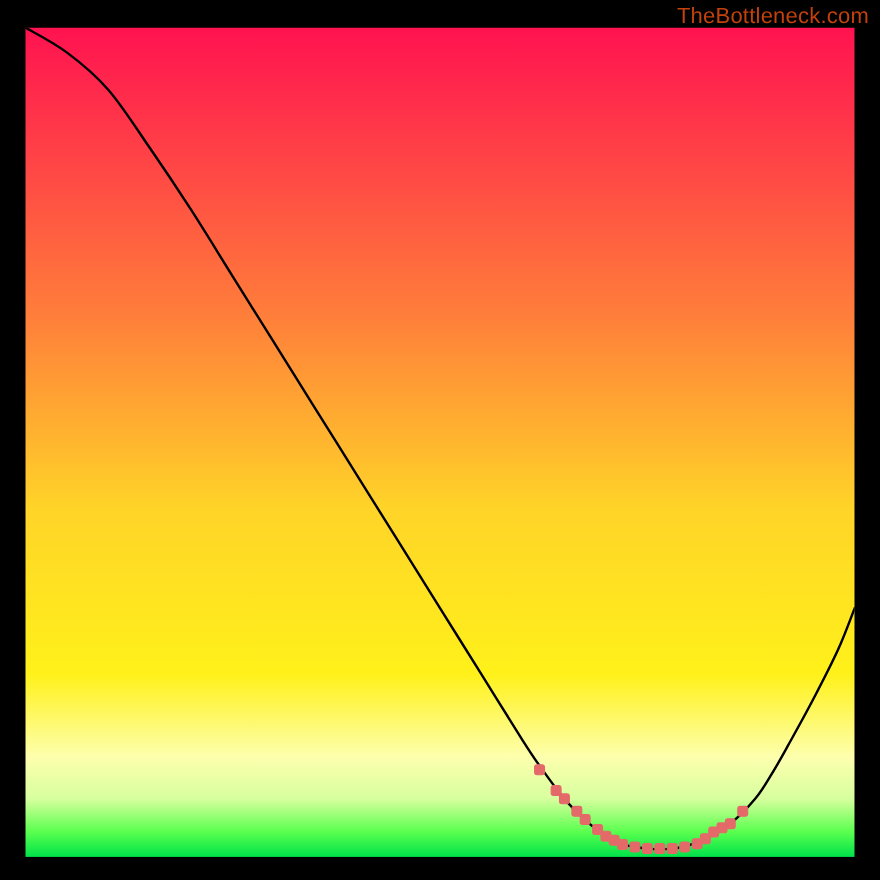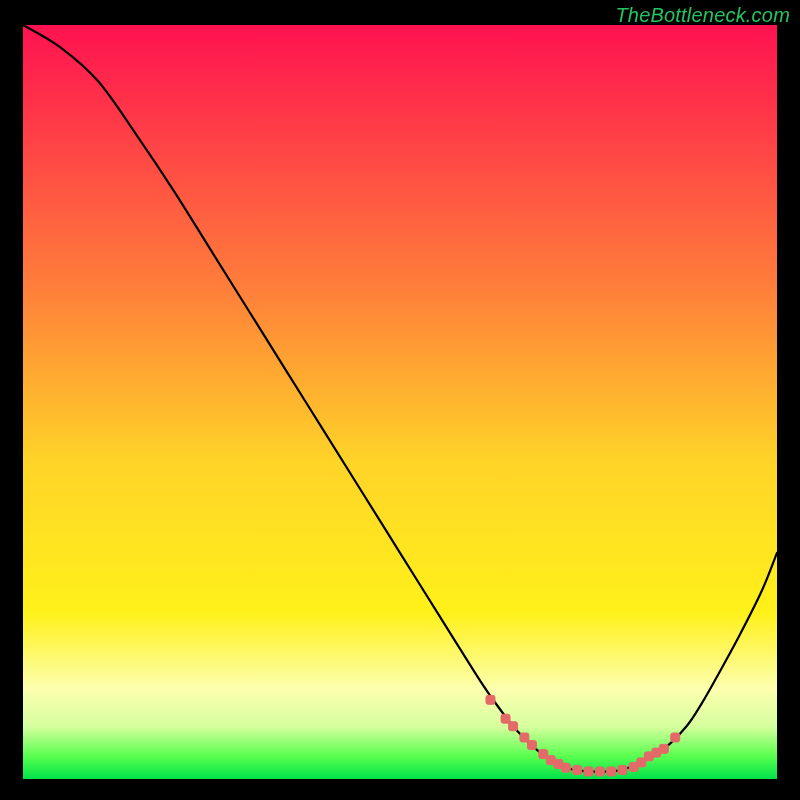--- a/index.html
+++ b/index.html
@@ -16,26 +16,25 @@
     top: 0;
     left: 0;
     width: 800px;
     height: 800px;
     background: #000;
   }
   .watermark {
     position: absolute;
     top: 4px;
     right: 10px;
-    color: #22c55e;
+    color: #c2410c;
     font-size: 20px;
     font-weight: 500;
     letter-spacing: 0.2px;
     z-index: 5;
-    font-style: italic;
   }
   .plot-wrap {
     position: absolute;
     left: 23px;
     top: 25px;
     width: 754px;
     height: 754px;
     background: #000;
   }
   svg.plot {

